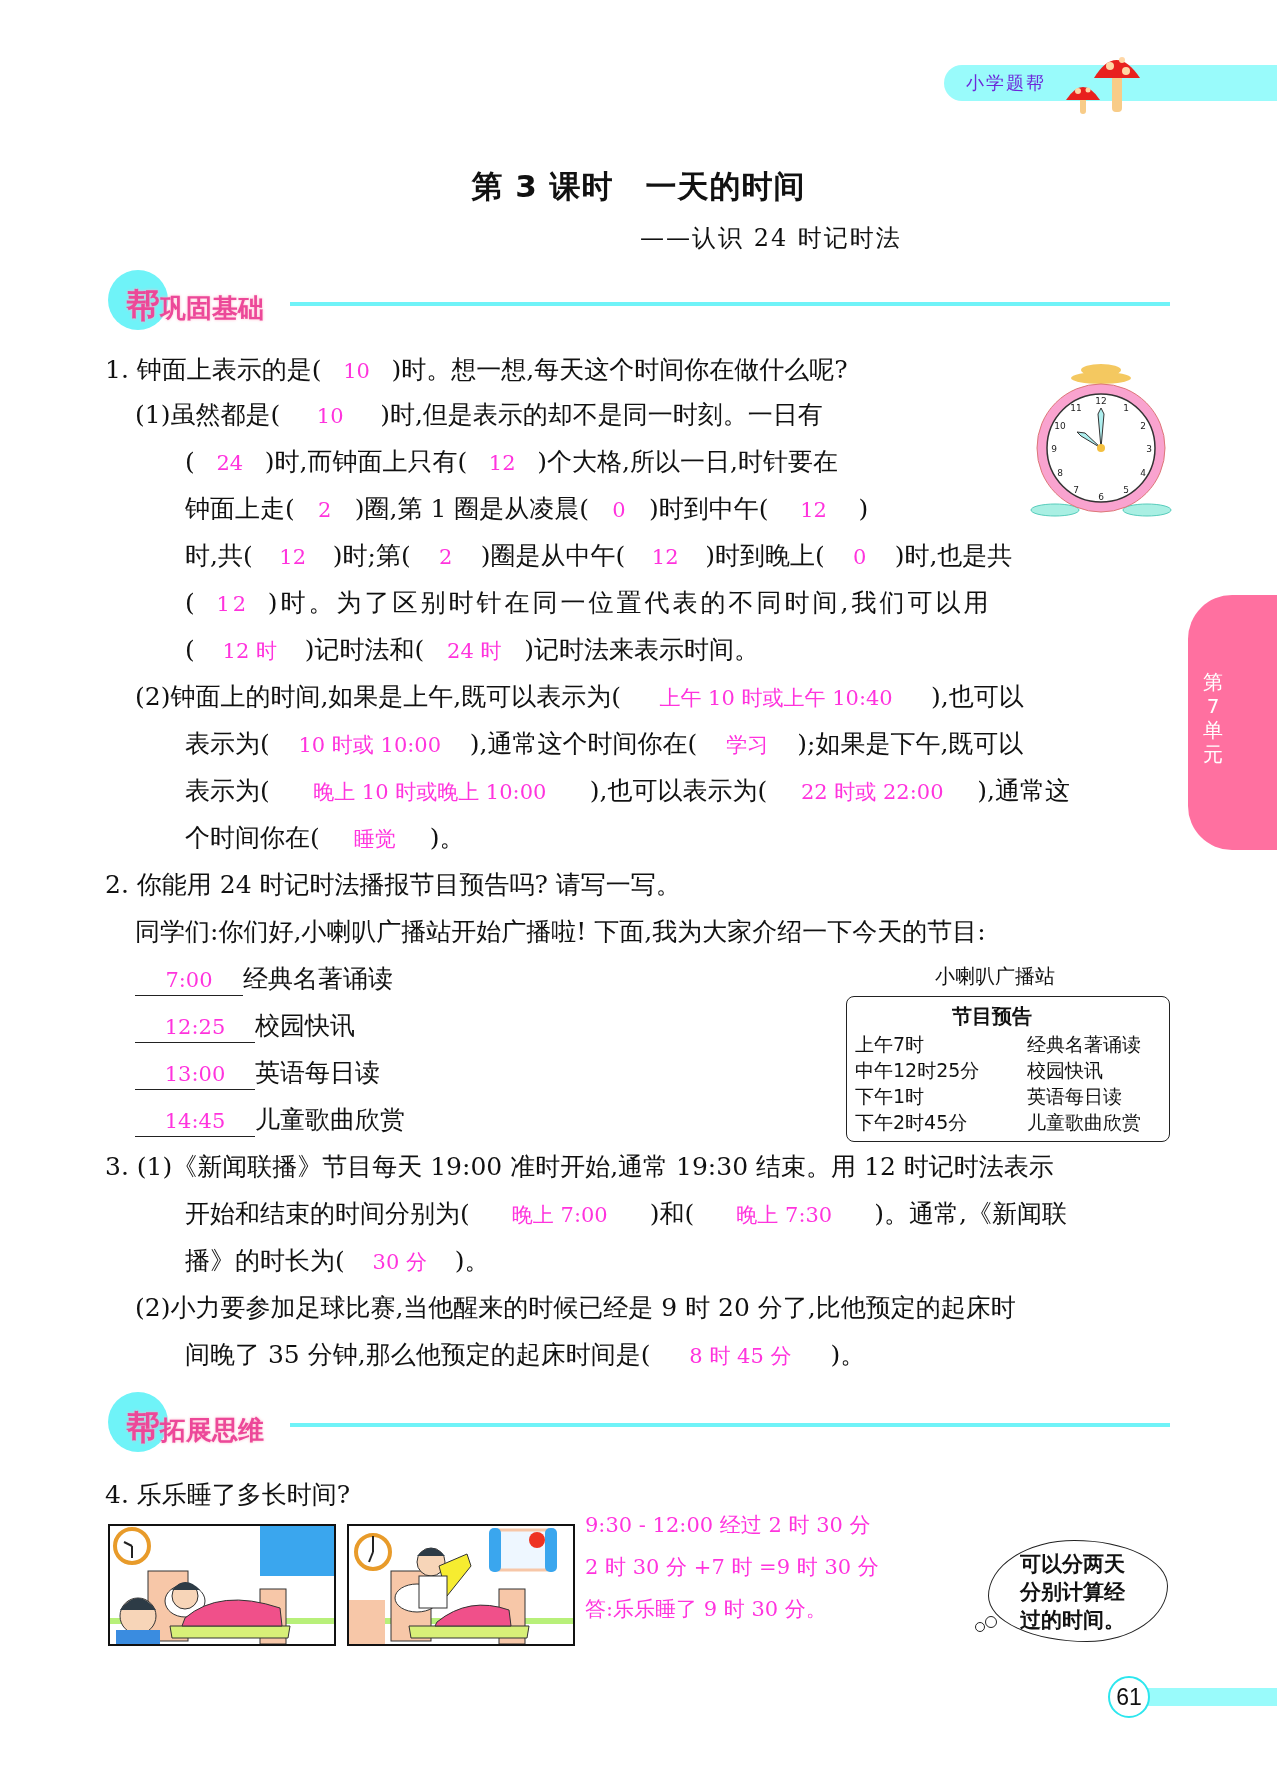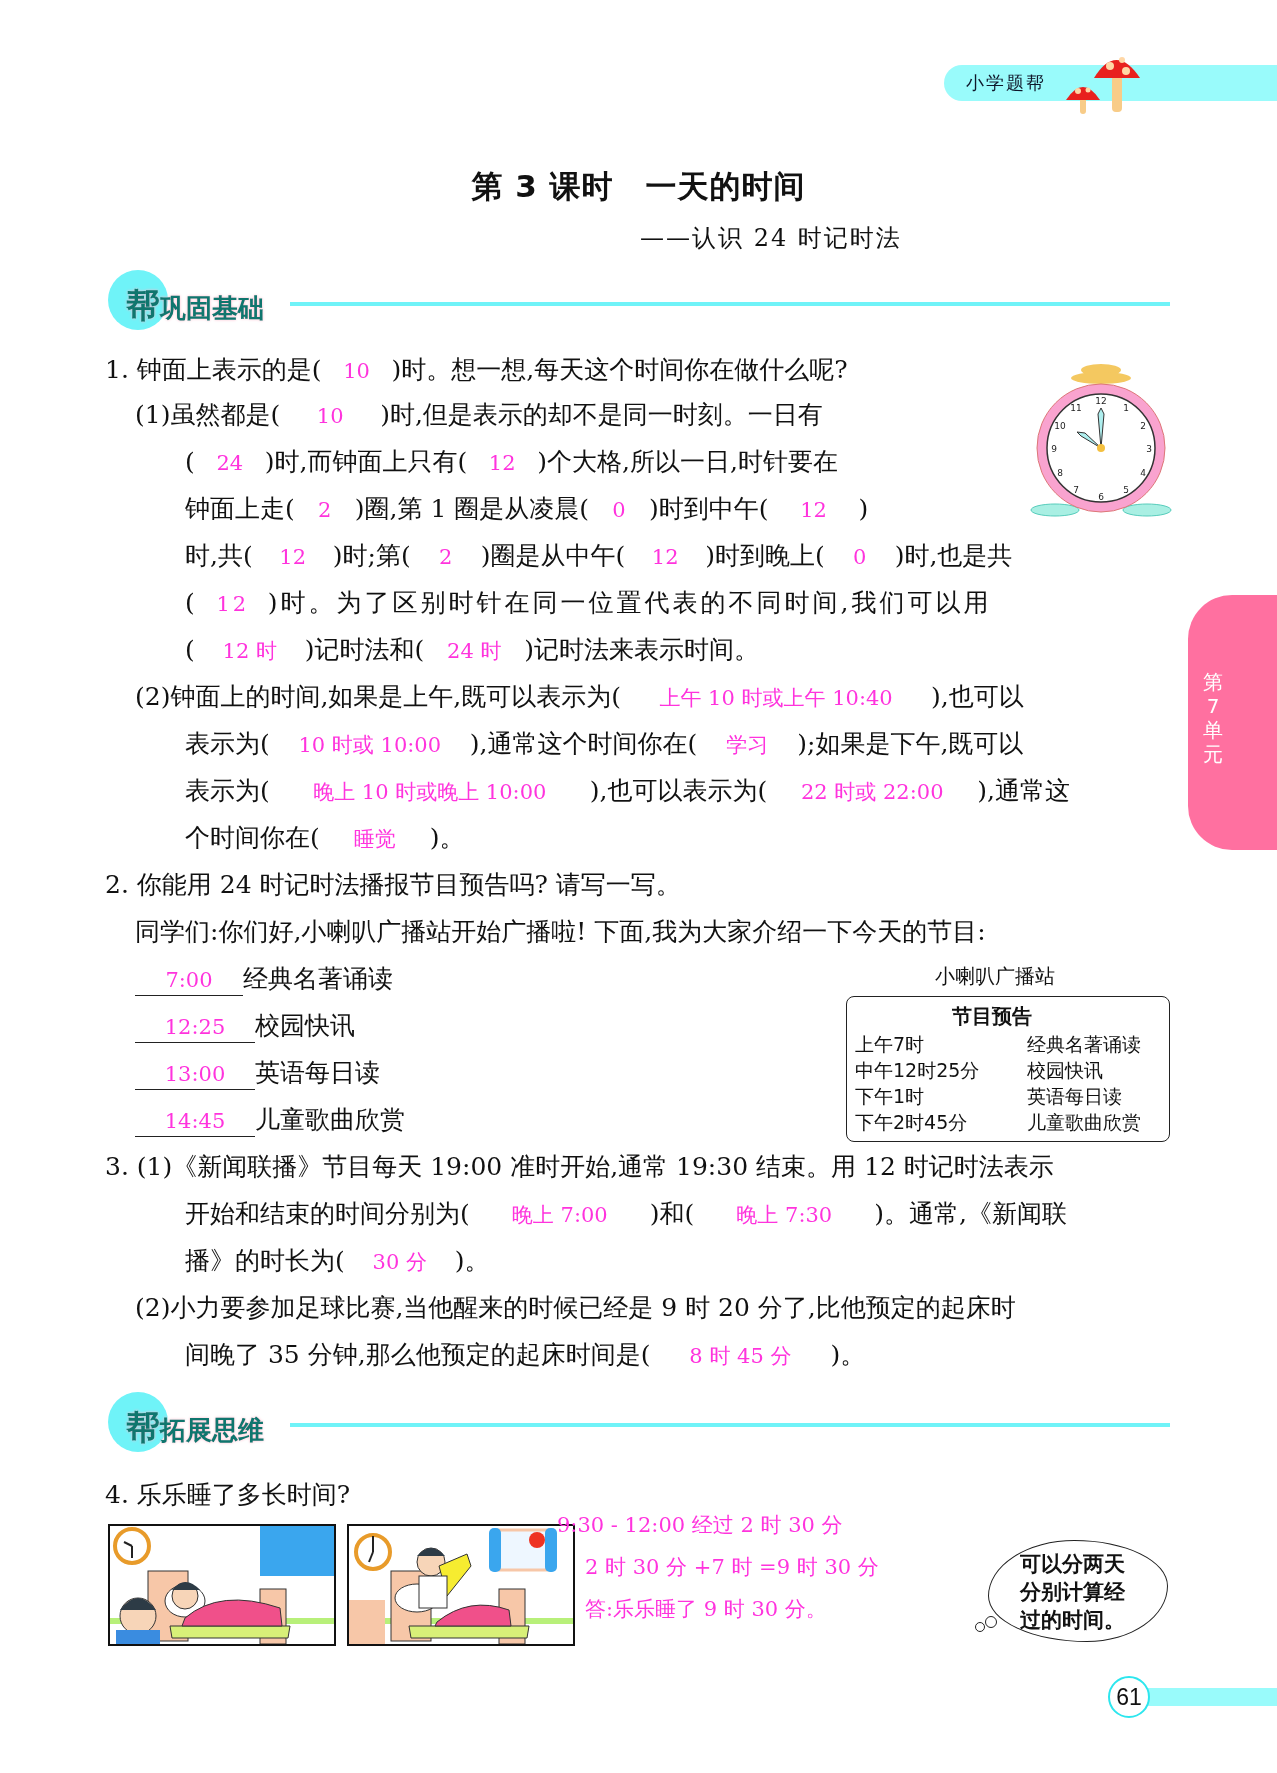--- a/index.html
+++ b/index.html
@@ -2,29 +2,29 @@
 <html><head>
 <meta charset="utf-8">
 <style>
   html, body { margin:0; padding:0; background:#ffffff; }
   body { width:1277px; height:1773px; position:relative; overflow:hidden;
          font-family:"DejaVu Serif","Liberation Serif",serif; color:#111; }
   .abs { position:absolute; }
   
   .hdr-tab { left:944px; top:65px; width:333px; height:36px; background:#99fbfb;
              border-radius:18px 0 0 18px; }
-  .hdr-label { left:966px; top:71px; font-family:"DejaVu Sans",sans-serif; font-size:18px; letter-spacing:2px; color:#0f172a; }
+  .hdr-label { left:966px; top:71px; font-family:"DejaVu Sans",sans-serif; font-size:18px; letter-spacing:2px; color:#6d28d9; }
   .mush { position:absolute; }
   
   .title { left:0; width:1277px; top:166px; text-align:center; font-family:"DejaVu Sans",sans-serif;
            font-weight:bold; font-size:31px; letter-spacing:1px; }
   .subtitle { left:640px; top:222px; font-size:24px; letter-spacing:2px;text-align:center; }
   
   .sec-circle { width:60px; height:60px; border-radius:50%; background:#6ff3f8; }
-  .sec-label { font-family:"DejaVu Sans",sans-serif; font-weight:bold; color:#0f766e; font-size:26px;
+  .sec-label { font-family:"DejaVu Sans",sans-serif; font-weight:bold; color:#ec4899; font-size:26px;
                text-shadow:0 0 3px #ffb6c8; }
   .sec-label .big { font-size:34px; }
   .sec-line { height:4px; background:#6ff3f8; }
   
   .line { position:absolute; font-size:25px; white-space:nowrap; line-height:30px; }
   .ans { color:#ff33dd; font-size:21px; display:inline-block; text-align:center; }
   
   .side-tab { left:1188px; top:595px; width:89px; height:255px; background:#ff70a0;
               border-radius:44px 0 0 44px; }
   .side-text { left:1200px; top:670px; width:26px; color:#fff; font-family:"DejaVu Sans",sans-serif;
@@ -214,21 +214,21 @@
   <rect x="150" y="63" width="26" height="55" fill="#f7c7a8" stroke="#333"></rect>
   <path d="M60 100 L180 100 L178 112 L62 112 Z" fill="#d8f078" stroke="#333"></path>
   <ellipse cx="68" cy="72" rx="22" ry="14" fill="#fff" stroke="#333"></ellipse>
   <circle cx="82" cy="36" r="14" fill="#f7d5b8" stroke="#333"></circle>
   <path d="M68 30 Q82 14 96 30 Z" fill="#2d3b46"></path>
   <path d="M90 40 L118 28 L122 40 L98 70 Z" fill="#f6ec30" stroke="#333"></path>
   <rect x="70" y="50" width="28" height="32" fill="#fff" stroke="#333"></rect>
   <path d="M88 96 Q120 70 160 84 L162 100 L86 100 Z" fill="#f0508a" stroke="#333"></path>
 </svg>
 
-<div class="line ans" style="left:557px;top:1510px;text-align:center">9:30 - 12:00 经过 2 时 30 分</div>
+<div class="line ans" style="left:585px;top:1510px;text-align:center">9:30 - 12:00 经过 2 时 30 分</div>
 <div class="line ans" style="left:585px;top:1552px;text-align:left">2 时 30 分 +7 时 =9 时 30 分</div>
 <div class="line ans" style="left:585px;top:1594px;text-align:center">答:乐乐睡了 9 时 30 分。</div>
 
 <div class="abs bubble"></div>
 <div class="abs" style="left:975px;top:1622px;width:8px;height:8px;border:1px solid #222;border-radius:50%"></div>
 <div class="abs" style="left:985px;top:1616px;width:10px;height:10px;border:1px solid #222;border-radius:50%"></div>
 <div class="abs bubble-text">
   <div>可以分两天</div>
     <div>分别计算经</div>
     <div>过的时间。</div>

